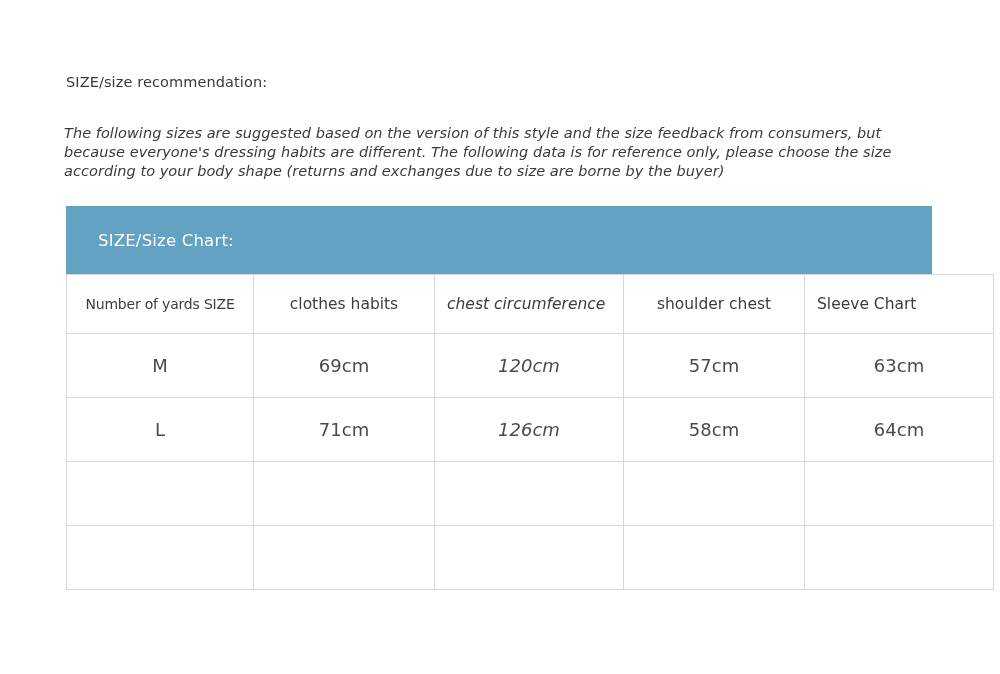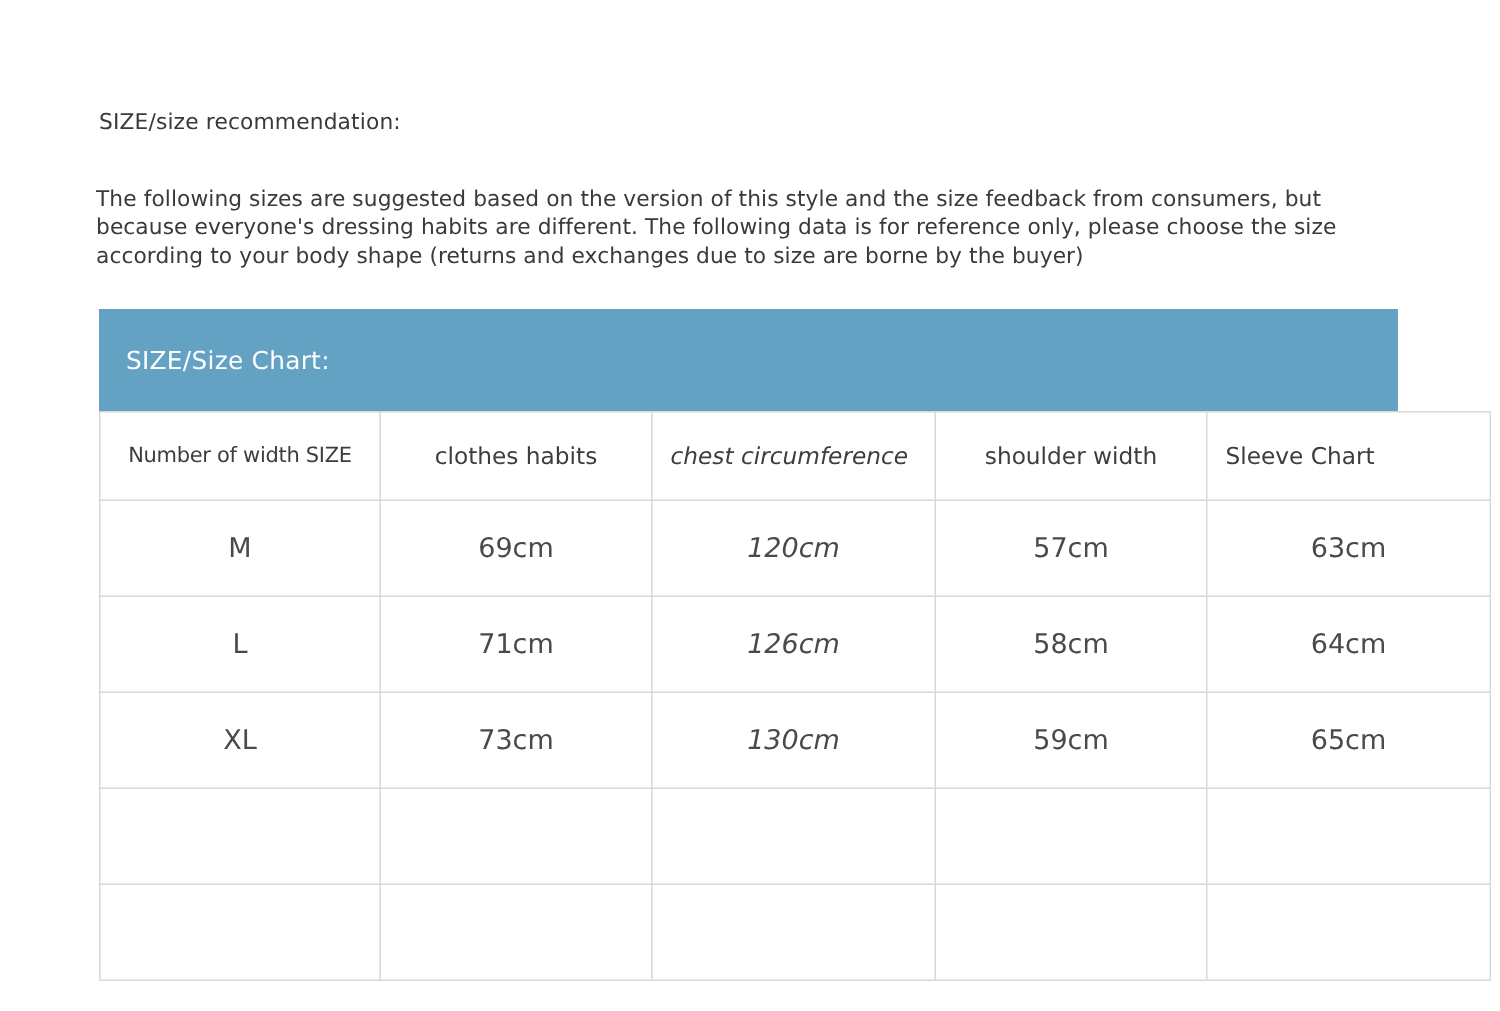--- a/index.html
+++ b/index.html
@@ -30,34 +30,35 @@
   }
   .intro-body {
     position: absolute;
     left: 64px;
     top: 124px;
     width: 872px;
     font-size: 14.5px;
     line-height: 19px;
     color: #3a3a3a;
     letter-spacing: 0.05px;
+    font-style: italic;
   }
   .table-wrap {
     position: absolute;
     left: 66px;
     top: 206px;
     width: 866px;
   }
   .chart-header {
     background: #64a2c4;
     height: 68px;
     box-sizing: border-box;
     display: flex;
     align-items: center;
-    padding-left: 18px;
+    padding-left: 32px;
   }
   .chart-header-text {
     color: #ffffff;
     font-size: 16.5px;
     letter-spacing: 0.2px;
   }
   table.size-table {
     border-collapse: collapse;
     width: 866px;
     table-layout: fixed;
@@ -110,50 +111,43 @@
 
   <div class="table-wrap">
 
     <div class="chart-header" style="background: rgb(100, 162, 196);">
       <span class="chart-header-text">SIZE/Size Chart:</span>
     </div>
 
     <table class="size-table">
       <tbody>
         <tr class="head-row">
-          <td class="col-0">Number of width SIZE</td>
+          <td class="col-0">Number of yards SIZE</td>
           <td class="col-1">clothes habits</td>
           <td class="col-2">chest circumference</td>
-          <td class="col-3">shoulder width</td>
+          <td class="col-3">shoulder chest</td>
           <td class="col-4">Sleeve Chart</td>
         </tr>
 
         <tr class="data-row">
           <td class="col-0">M</td>
           <td class="col-1">69cm</td>
           <td class="col-2">120cm</td>
           <td class="col-3">57cm</td>
           <td class="col-4">63cm</td>
         </tr>
 
         <tr class="data-row">
           <td class="col-0">L</td>
           <td class="col-1">71cm</td>
           <td class="col-2">126cm</td>
           <td class="col-3">58cm</td>
           <td class="col-4">64cm</td>
         </tr>
 
-        <tr class="data-row">
-          <td class="col-0">XL</td>
-          <td class="col-1">73cm</td>
-          <td class="col-2">130cm</td>
-          <td class="col-3">59cm</td>
-          <td class="col-4">65cm</td>
-        </tr>
 
         <tr class="empty-row">
           <td class="col-0"></td>
           <td class="col-1"></td>
           <td class="col-2"></td>
           <td class="col-3"></td>
           <td class="col-4"></td>
         </tr>
 
         <tr class="empty-row">

